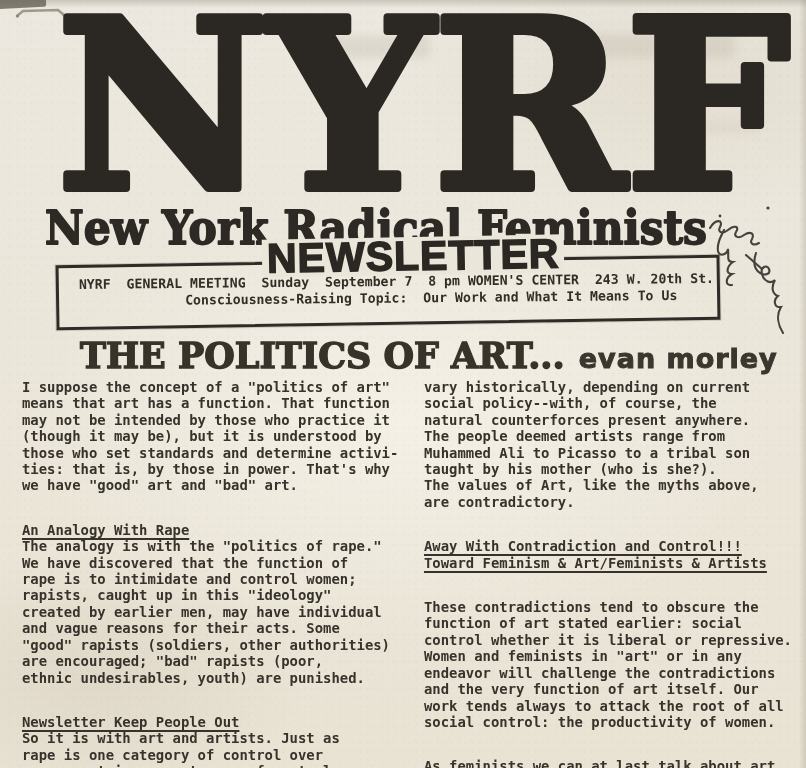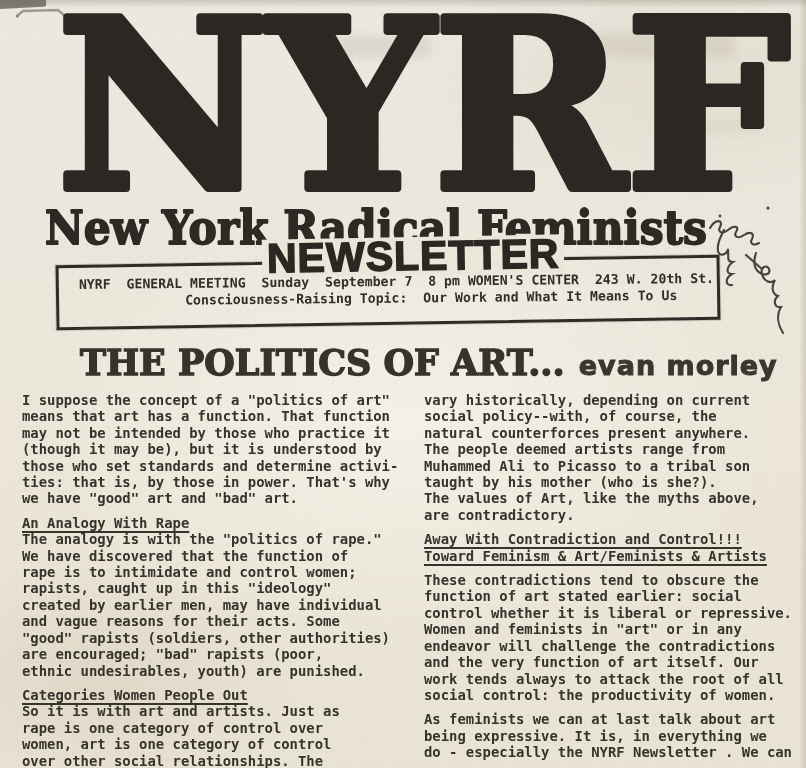--- a/index.html
+++ b/index.html
@@ -42,33 +42,33 @@
   .meeting-box{
     position:absolute;left:56px;top:260px;width:658px;height:59px;z-index:2;
     border:3px solid #2f2b26;transform:rotate(-0.9deg);
     box-shadow:0 0 0 1px rgba(47,43,38,.15);
   }
   .meeting-line{font-size:13.2px;font-weight:bold;white-space:pre;color:#332f28;transform:rotate(0.35deg);}
   .meeting-line.l1{margin:11px 0 2px 20px;}
   .meeting-line.l2{margin:0 0 0 126px;}
 
   .article{position:absolute;left:0;top:339px;width:806px;}
-  .article-title{margin:0 0 3px 80px;line-height:47px;white-space:nowrap;}
+  .article-title{margin:0 0 3px 80px;line-height:34px;white-space:nowrap;}
   .title-main{
     font-family:"DejaVu Serif", serif;font-weight:bold;font-size:35px;
     color:#38332a;-webkit-text-stroke:1.4px #38332a;letter-spacing:0px;
   }
   .title-author{
     font-family:"DejaVu Sans", sans-serif;font-weight:bold;font-size:27px;
     color:#3b362e;-webkit-text-stroke:1px #3b362e;margin-left:14px;letter-spacing:1px;
   }
   .columns{display:flex;padding-left:22px;gap:20px;align-items:flex-start;}
   .col{width:387px;font-size:13.9px;line-height:16.4px;font-weight:bold;color:#37332c;}
   .block{white-space:pre-wrap;}
-  .block.gap{margin-top:8px;}
+  .block.gap{margin-top:28px;}
   .block.h{text-decoration:underline;text-underline-offset:3px;text-decoration-thickness:1.5px;}
 
   .handwriting{position:absolute;left:690px;top:200px;z-index:4;pointer-events:none;}
 </style>
 </head>
 <body>
 
 <div class="page">
 
   <div class="edge-top"></div>
@@ -123,21 +123,21 @@
         <div class="block h gap">An Analogy With Rape</div>
         <div class="block p">The analogy is with the "politics of rape."
 We have discovered that the function of
 rape is to intimidate and control women;
 rapists, caught up in this "ideology"
 created by earlier men, may have individual
 and vague reasons for their acts. Some
 "good" rapists (soldiers, other authorities)
 are encouraged; "bad" rapists (poor,
 ethnic undesirables, youth) are punished.</div>
-        <div class="block h gap">Categories Women People Out</div>
+        <div class="block h gap">Newsletter Keep People Out</div>
         <div class="block p">So it is with art and artists. Just as
 rape is one category of control over
 women, art is one category of control
 over other social relationships. The</div>
       </div>
       <div class="col">
         <div class="block p">vary historically, depending on current
 social policy--with, of course, the
 natural counterforces present anywhere.
 The people deemed artists range from

